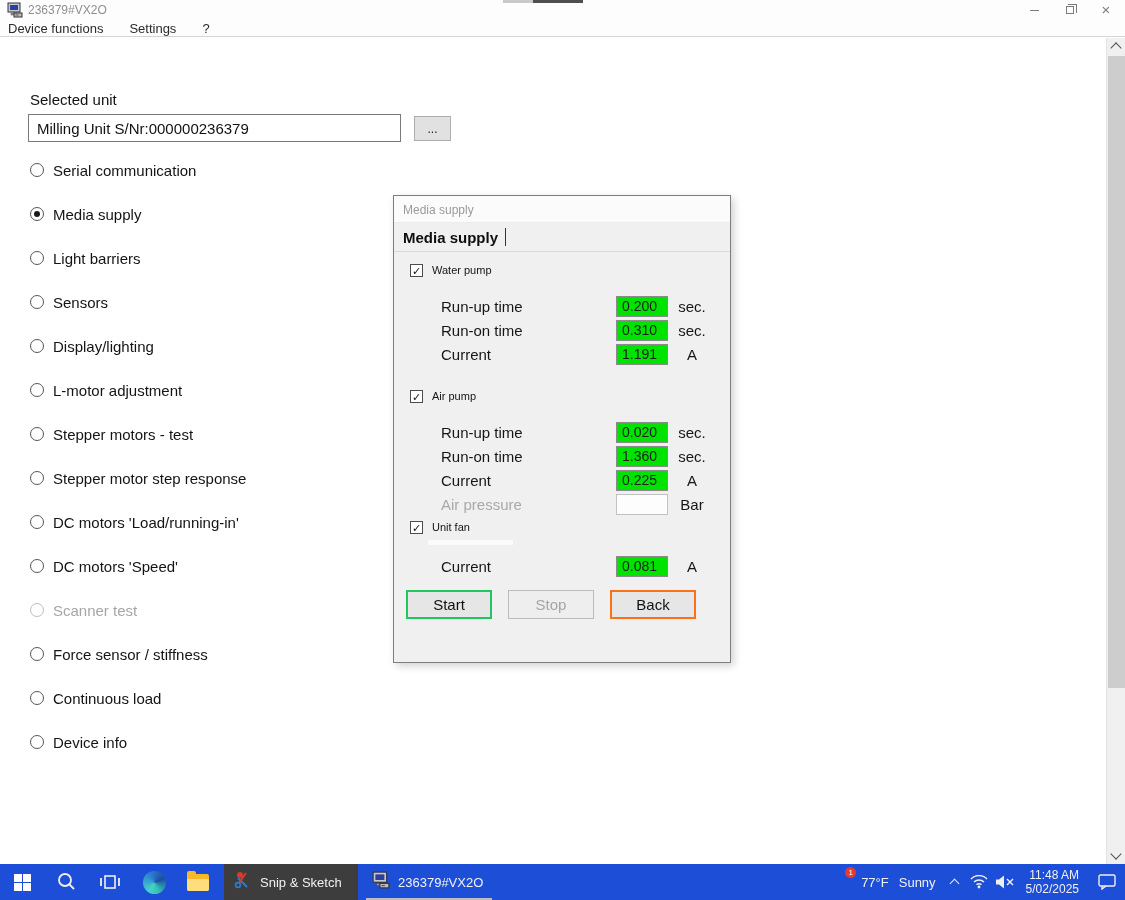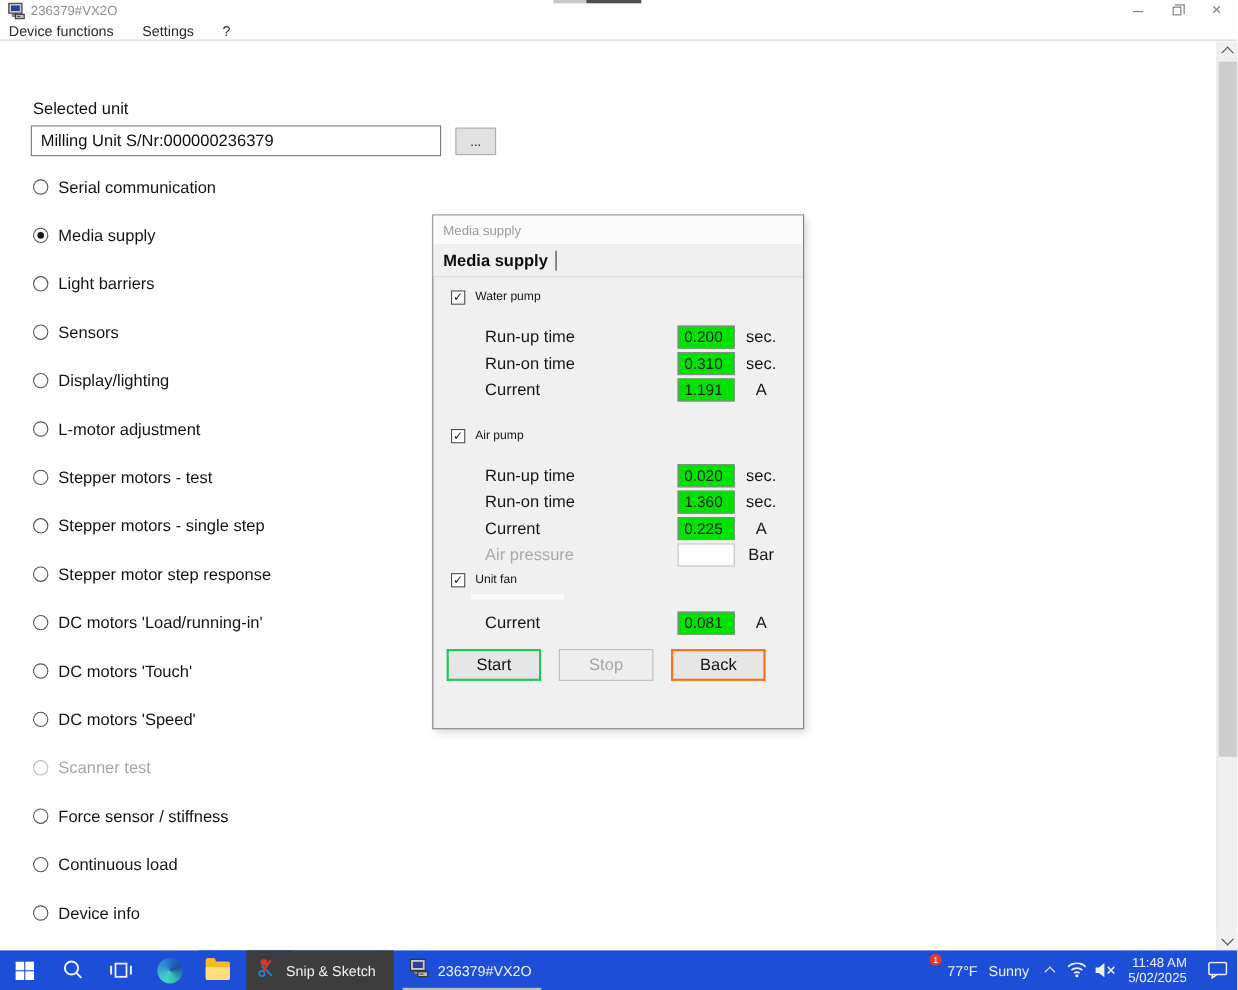--- a/index.html
+++ b/index.html
@@ -195,33 +195,25 @@
         <div class="radio-row">
           <span class="radio"></span>
           <span class="radio-label">L-motor adjustment</span>
         </div>
         <div class="radio-row">
           <span class="radio"></span>
           <span class="radio-label">Stepper motors - test</span>
         </div>
         <div class="radio-row">
           <span class="radio"></span>
-          <span class="radio-label">Stepper motors - single step</span>
-        </div>
-        <div class="radio-row">
-          <span class="radio"></span>
           <span class="radio-label">Stepper motor step response</span>
         </div>
         <div class="radio-row">
           <span class="radio"></span>
           <span class="radio-label">DC motors 'Load/running-in'</span>
-        </div>
-        <div class="radio-row">
-          <span class="radio"></span>
-          <span class="radio-label">DC motors 'Touch'</span>
         </div>
         <div class="radio-row">
           <span class="radio"></span>
           <span class="radio-label">DC motors 'Speed'</span>
         </div>
         <div class="radio-row disabled">
           <span class="radio"></span>
           <span class="radio-label">Scanner test</span>
         </div>
         <div class="radio-row">

